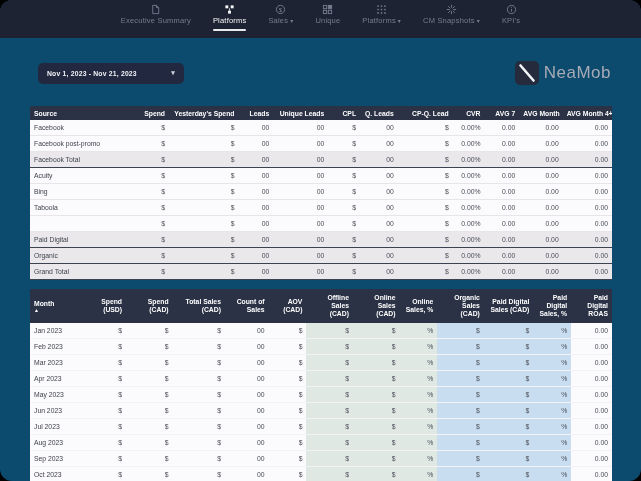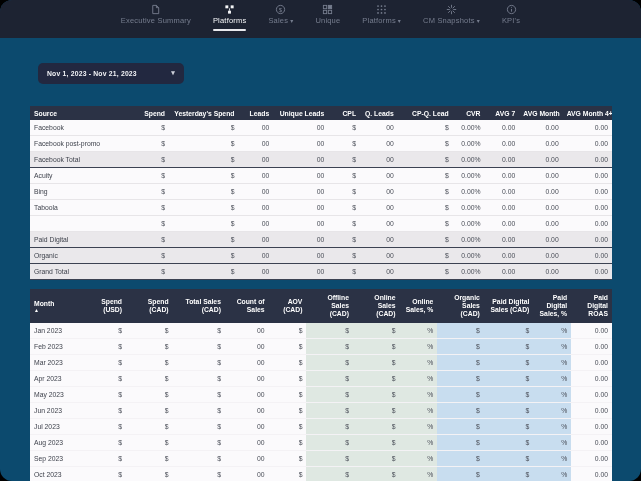--- a/index.html
+++ b/index.html
@@ -135,20 +135,28 @@
         </span>
         <span class="lbl">KPI's</span>
         <span class="bar"></span>
       </div>
     </div>
 
   <div class="toolbar">
     <div class="datepicker">
       <span>Nov 1, 2023 - Nov 21, 2023</span>
       <span class="dp-caret">▾</span>
+    </div>
+    <div class="logo">
+      <div class="logo-square">
+        <svg width="24" height="24" viewBox="0 0 24 24">
+            <line x1="5.5" y1="4.5" x2="18.5" y2="19.5" stroke="#f2f3f6" stroke-width="2.6" stroke-linecap="round"></line>
+          </svg>
+      </div>
+      <span class="logo-text">NeaMob</span>
     </div>
   </div>
 
   <table class="t1">
     <colgroup>
       <col style="width:17%">
         <col style="width:7%">
         <col style="width:12%">
         <col style="width:6%">
       <col style="width:9.5%">

